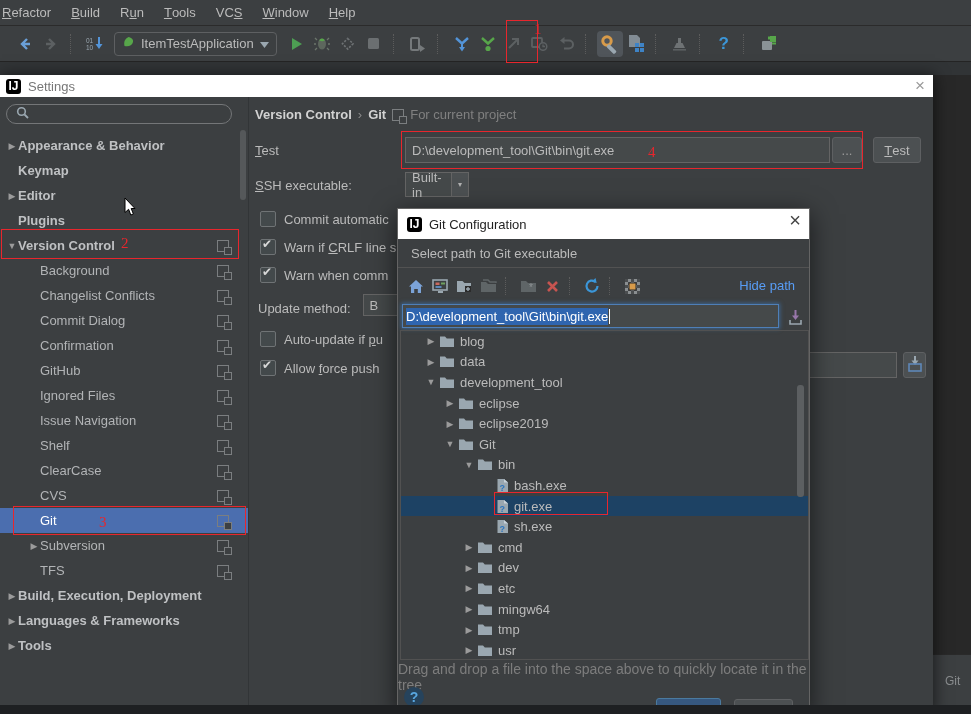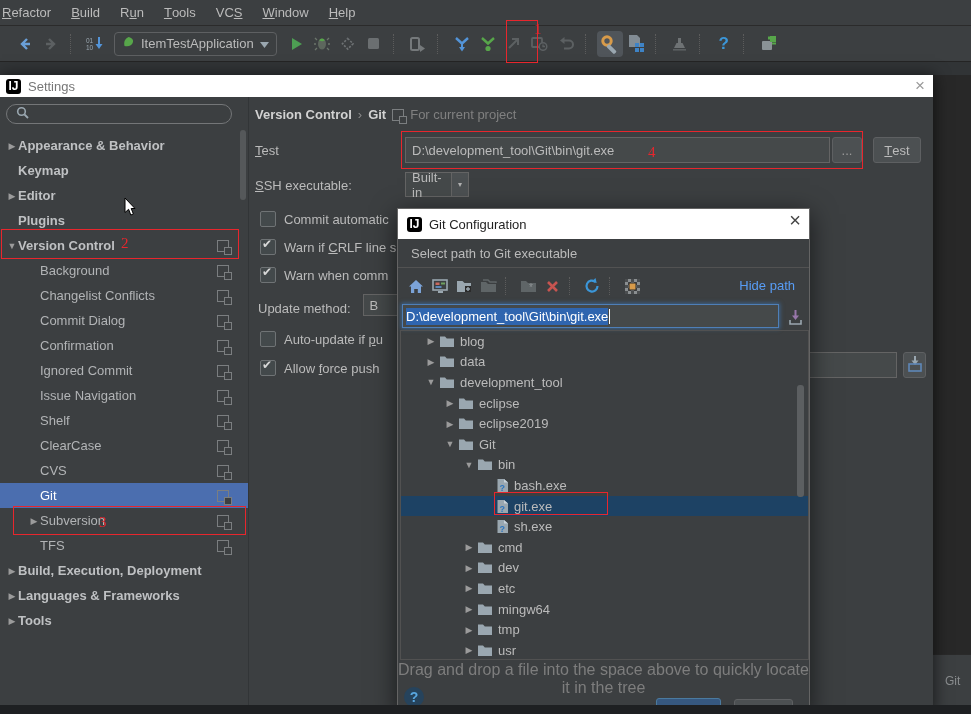--- a/index.html
+++ b/index.html
@@ -67,21 +67,21 @@
   .ch-input{position:absolute;left:4px;top:95px;width:377px;height:24px;background:#45494a;border:1px solid #4e7fb8;box-shadow:0 0 4px 1px rgba(64,129,201,.55);box-sizing:border-box;display:flex;align-items:center;padding:0 3px;white-space:nowrap;overflow:hidden;}
   .ch-input .selx{background:#2f65af;color:#ffffff;padding:1px 0;}
   .caret{display:inline-block;width:1px;height:15px;background:#ffffff;margin-left:1px;}
   .paste-btn{position:absolute;left:386px;top:98px;width:22px;height:20px;display:flex;align-items:center;justify-content:center;}
   .tree{position:absolute;left:2px;top:121px;width:409px;height:330px;border:1px solid #515151;box-sizing:border-box;overflow:hidden;}
   .t-row{height:20.6px;display:flex;align-items:center;color:#bbbbbb;white-space:nowrap;}
   .t-row.sel{background:#1d4264;}
   .t-arr{width:12px;font-size:9px;color:#9b9b9b;text-align:center;flex:0 0 auto;margin-right:2px;}
   .t-ico{margin-right:5px;display:flex;align-items:center;flex:0 0 auto;}
   .tree-thumb{position:absolute;right:5px;top:176px;width:7px;height:112px;background:#5c5f61;border-radius:3px;z-index:21;}
-  .hint{position:absolute;left:0;top:452px;width:100%;text-align:center;color:#7d7d7d;font-size:16px;}
+  .hint{position:absolute;left:0;top:452px;width:100%;text-align:left;color:#7d7d7d;font-size:14px;}
   .help-c{position:absolute;left:6px;top:478px;width:20px;height:20px;border-radius:50%;background:#26435c;color:#59a7e0;font-weight:bold;font-size:14px;display:flex;align-items:center;justify-content:center;}
   .ok-btn{position:absolute;left:258px;top:489px;width:65px;height:26px;background:#365880;border:1px solid #4a7a9f;border-radius:3px;color:#d6d6d6;display:flex;align-items:center;justify-content:center;box-sizing:border-box;}
   .cancel-btn{position:absolute;left:336px;top:490px;width:59px;height:25px;background:#4c5052;border:1px solid #5e6062;border-radius:3px;color:#bbbbbb;display:flex;align-items:center;justify-content:center;box-sizing:border-box;}
 
   
   .ann{position:absolute;border:1px solid #e8262d;z-index:60;pointer-events:none;}
   .annl{position:absolute;color:#e8262d;font-size:15px;font-family:"Liberation Serif",serif;z-index:61;pointer-events:none;}
   .cursor{position:absolute;left:124px;top:197px;z-index:70;pointer-events:none;}
 </style>
 </head>
@@ -297,21 +297,29 @@
             <span style="width:28px;flex:0 0 auto;"></span>
             <span class="s-arr"></span>
             <span class="s-label">Confirmation</span>
             <span class="rst">
               <i></i>
             </span>
           </div>
           <div class="s-row">
             <span style="width:28px;flex:0 0 auto;"></span>
             <span class="s-arr"></span>
-            <span class="s-label">Ignored Commit</span>
+            <span class="s-label">GitHub</span>
+            <span class="rst">
+              <i></i>
+            </span>
+          </div>
+          <div class="s-row">
+            <span style="width:28px;flex:0 0 auto;"></span>
+            <span class="s-arr"></span>
+            <span class="s-label">Ignored Files</span>
             <span class="rst">
               <i></i>
             </span>
           </div>
           <div class="s-row">
             <span style="width:28px;flex:0 0 auto;"></span>
             <span class="s-arr"></span>
             <span class="s-label">Issue Navigation</span>
             <span class="rst">
               <i></i>

